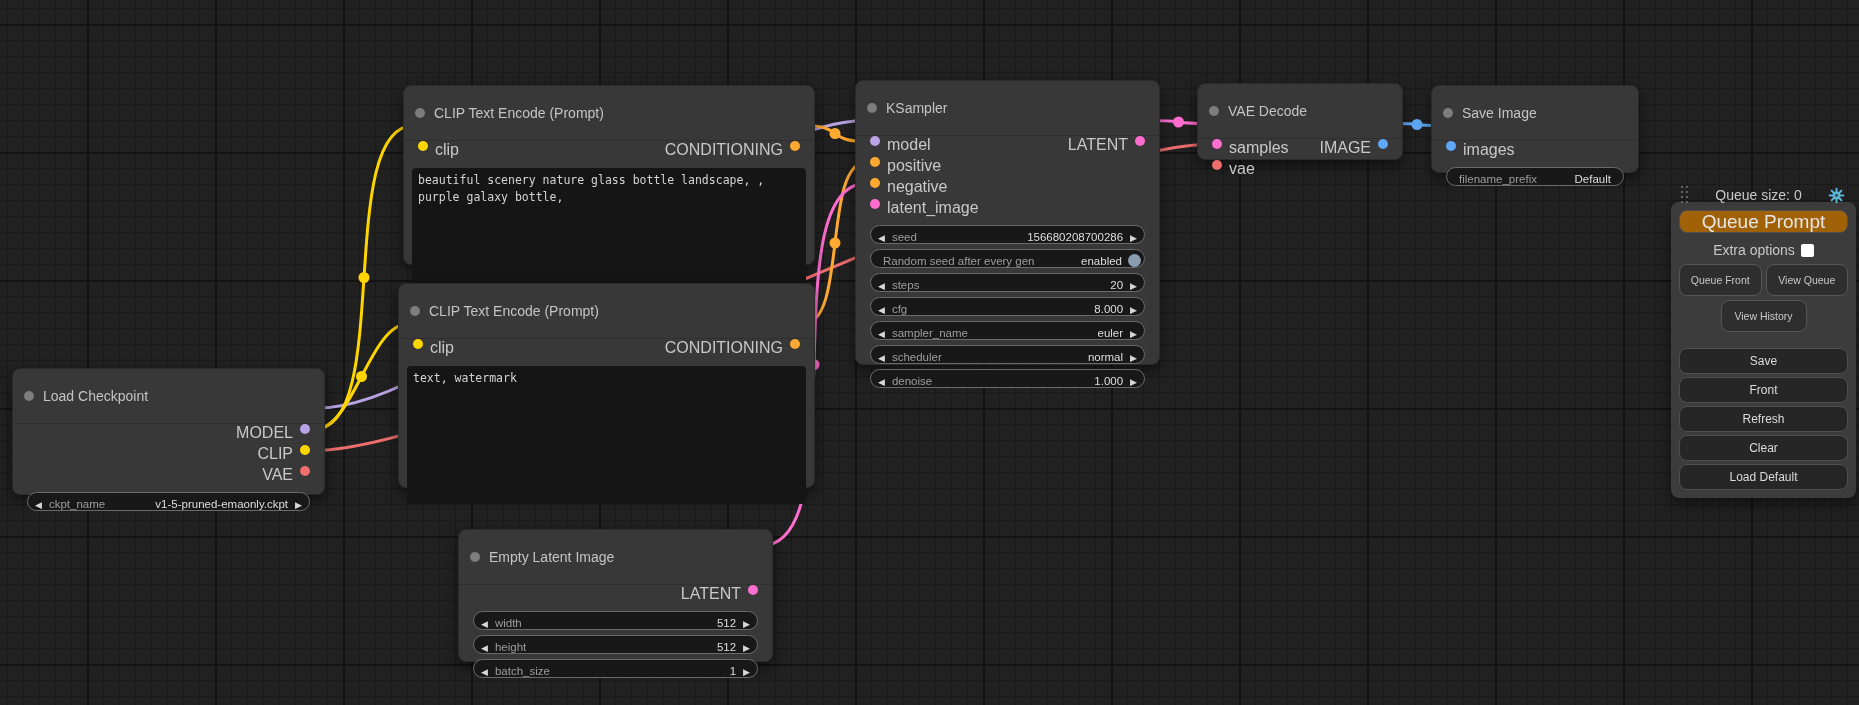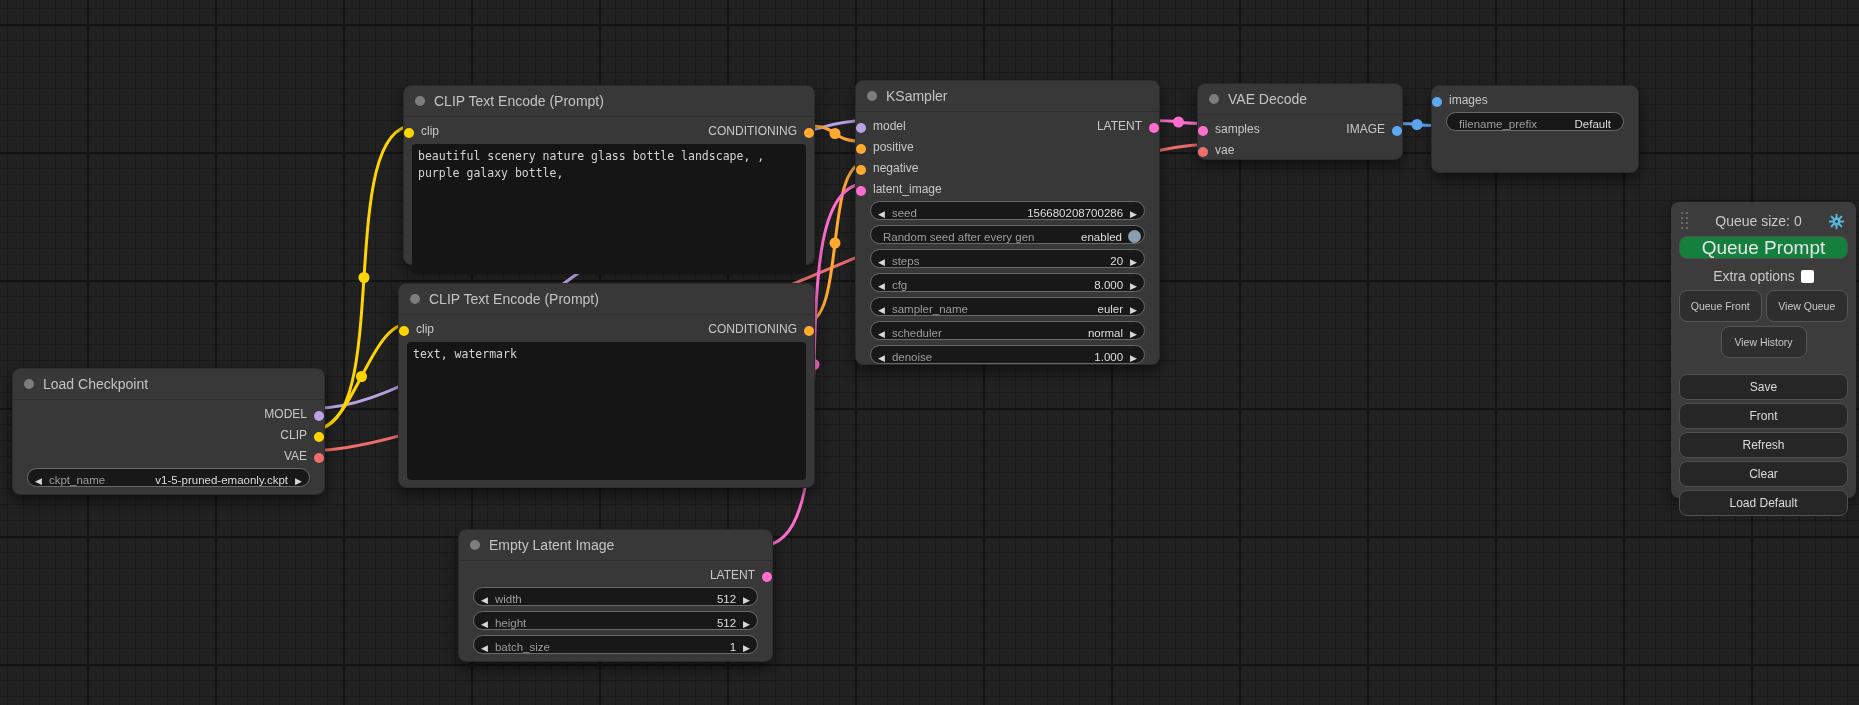--- a/index.html
+++ b/index.html
@@ -19,25 +19,25 @@
     background-size:128px 128px,128px 128px,16px 16px,16px 16px;
     background-position:87px 0,0 24px,7px 0,0 8px;
   }
   #links{position:absolute;inset:0;z-index:1;pointer-events:none;}
   #nodes{position:absolute;inset:0;z-index:2;}
   
   .node{
     position:absolute;background:#383838;border:1px solid #2b2b2b;border-radius:8px;
     box-shadow:0 6px 14px rgba(0,0,0,.5);box-sizing:border-box;color:#c4c4c4;
   }
-  .ntitle{height:30px;display:flex;align-items:center;gap:9px;padding:0 11px;
+  .ntitle{height:30px;display:flex;align-items:center;gap:9px;padding:12px 11px;
     border-bottom:1px solid rgba(0,0,0,.15);}
   .tdot{width:10px;height:10px;border-radius:50%;background:#7d7d7d;flex:none;}
   .ttext{font-size:14px;color:#c4c4c4;white-space:nowrap;}
-  .srow{height:21px;display:flex;align-items:flex-end;padding:0 0;font-size:12px;color:#c8c8c8;}
+  .srow{height:21px;display:flex;align-items:flex-start;padding:0 14px;font-size:16px;color:#c8c8c8;}
   .port{width:10px;height:10px;border-radius:50%;flex:none;}
   .slabel{margin:0 7px;white-space:nowrap;}
   .spacer{flex:1;}
   .ntext{
     margin:6px 8px 0 8px;background:#151515;border-radius:4px;padding:4px 6px;
     font-family:"DejaVu Sans Mono",monospace;font-size:11.5px;line-height:1.5;
     color:#d4d4d4;white-space:pre-wrap;box-sizing:border-box;overflow:hidden;
   }
   .widget{
     height:19px;margin:5px 14px 0 14px;background:#181818;border:1px solid #6a6a6a;
@@ -46,30 +46,30 @@
   .warr{color:#d8d8d8;font-size:9px;padding:0 7px;flex:none;line-height:1;}
   .wlabel{color:#9d9d9d;white-space:nowrap;}
   .wlabel.pad{padding-left:12px;}
   .wvalue{color:#dedede;white-space:nowrap;}
   .wvalue.pad{padding-right:12px;}
   .knob{width:13px;height:13px;border-radius:50%;background:#8b9cb0;margin:0 3px 0 6px;flex:none;}
   
   #menu{
     position:absolute;z-index:3;left:1671px;top:202px;width:185px;height:296px;
     background:#3c3c3c;border-radius:8px;box-shadow:0 6px 16px rgba(0,0,0,.5);
-    box-sizing:border-box;padding:8px;display:flex;flex-direction:column;
+    box-sizing:border-box;padding:8px;display:flex;flex-direction:column;justify-content:flex-end;
   }
   .mhead{display:flex;align-items:center;margin:2px 2px 6px 2px;}
   .handle{display:grid;grid-template-columns:repeat(2,3px);grid-auto-rows:3px;gap:2px;cursor:move;}
   .handle i{width:2px;height:2px;border-radius:50%;background:#7a7a7a;}
   .qsize{flex:1;text-align:center;font-size:14px;color:#c8c8c8;}
   .gear{width:18px;height:18px;flex:none;display:flex;align-items:center;cursor:pointer;}
   button{font-family:"Liberation Sans",sans-serif;cursor:pointer;}
   .big{
-    height:27px;background:#15803d;border:1px solid #4f4f4f;border-radius:8px;
+    height:27px;background:#a16207;border:1px solid #4f4f4f;border-radius:8px;
     color:#e6e6e6;font-size:19px;width:100%;line-height:1;
   }
   .extra{display:flex;align-items:center;justify-content:center;gap:6px;margin:9px 0 4px 0;
     font-size:14px;color:#c8c8c8;}
   .cb{width:13px;height:13px;background:#ffffff;border-radius:2px;display:inline-block;}
   .smallrow{display:flex;gap:4px;margin-top:2px;}
   .small{
     flex:1;height:32px;background:#2e2e2e;border:1px solid #565656;border-radius:8px;
     color:#c8c8c8;font-size:10.5px;padding:0 6px;line-height:1;
   }
@@ -282,20 +282,24 @@
         <span class="slabel">IMAGE</span>
         <span class="port" style="background: rgb(95, 168, 245);"></span>
       </div>
       <div class="srow">
         <span class="port" style="background: rgb(238, 110, 110);"></span>
         <span class="slabel">vae</span>
         <span class="spacer"></span>
       </div>
     </div>
     <div class="node" style="left: 1431px; top: 85px; width: 208px; height: 88px;">
+      <div class="ntitle">
+        <span class="tdot"></span>
+        <span class="ttext">Save Image</span>
+      </div>
       <div class="srow">
         <span class="port" style="background: rgb(95, 168, 245);"></span>
         <span class="slabel">images</span>
         <span class="spacer"></span>
       </div>
       <div class="widget">
         <span class="wlabel pad">filename_prefix</span>
         <span class="spacer"></span>
         <span class="wvalue pad">Default</span>
       </div>

